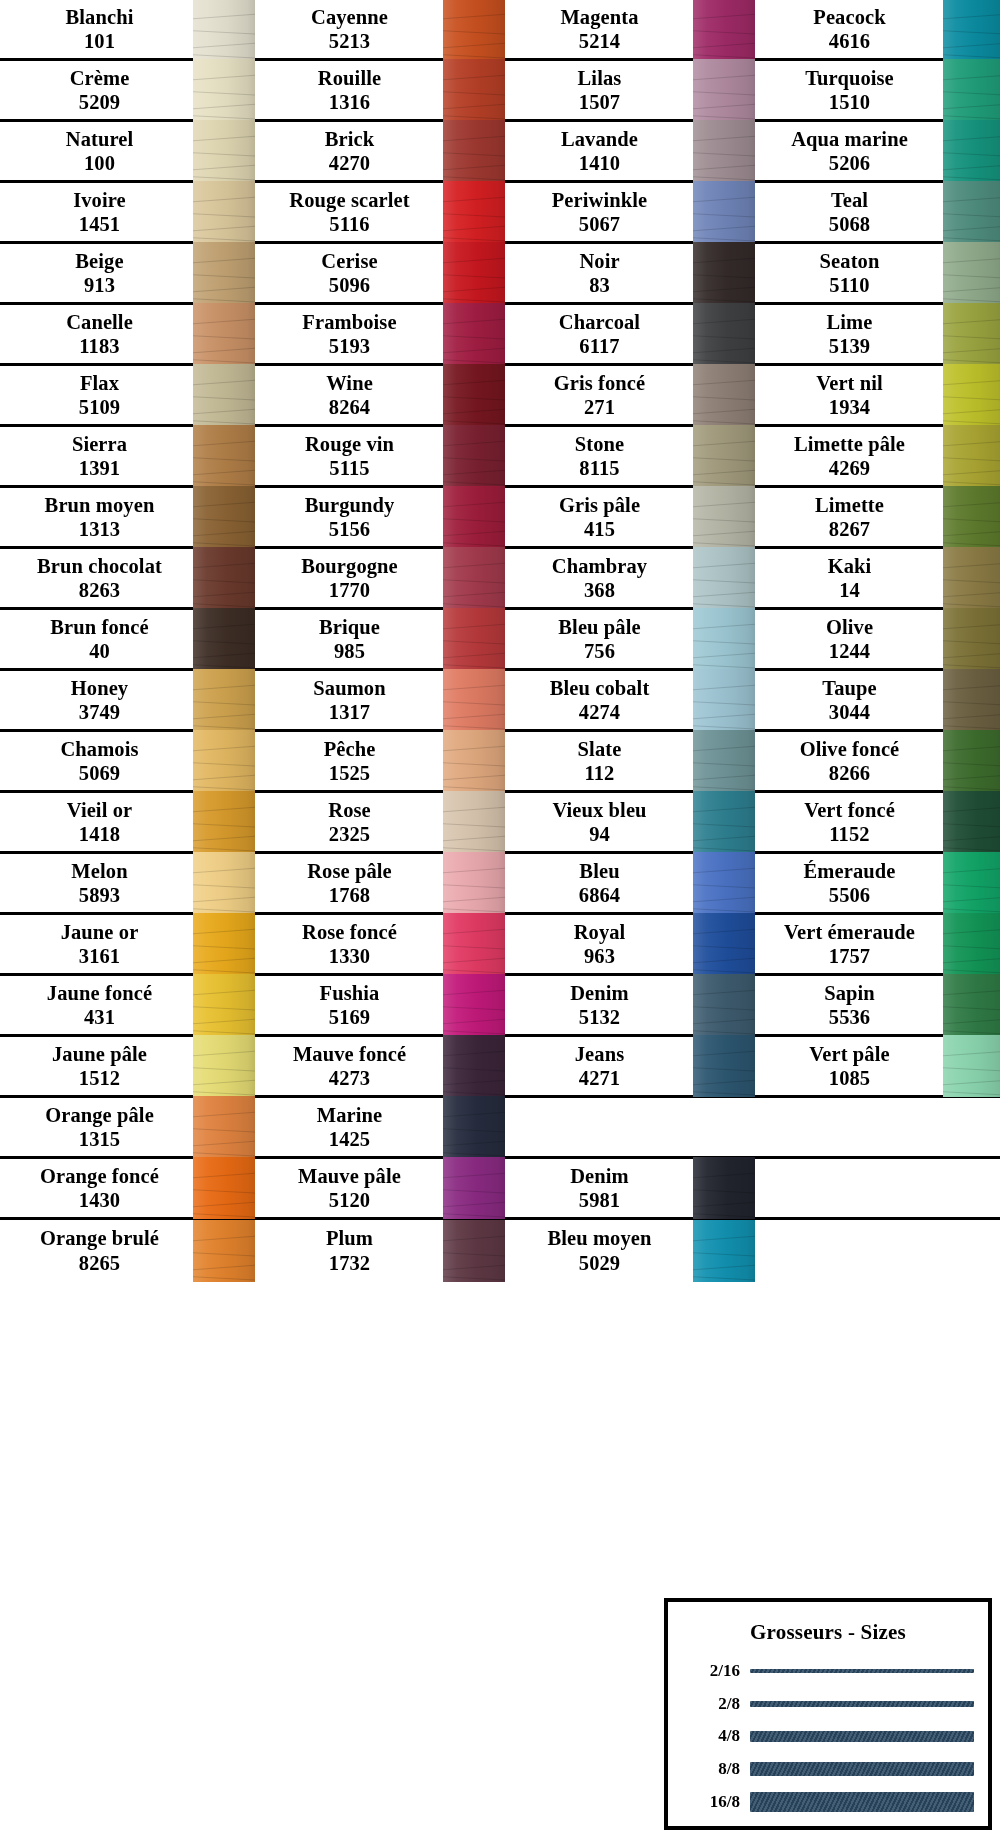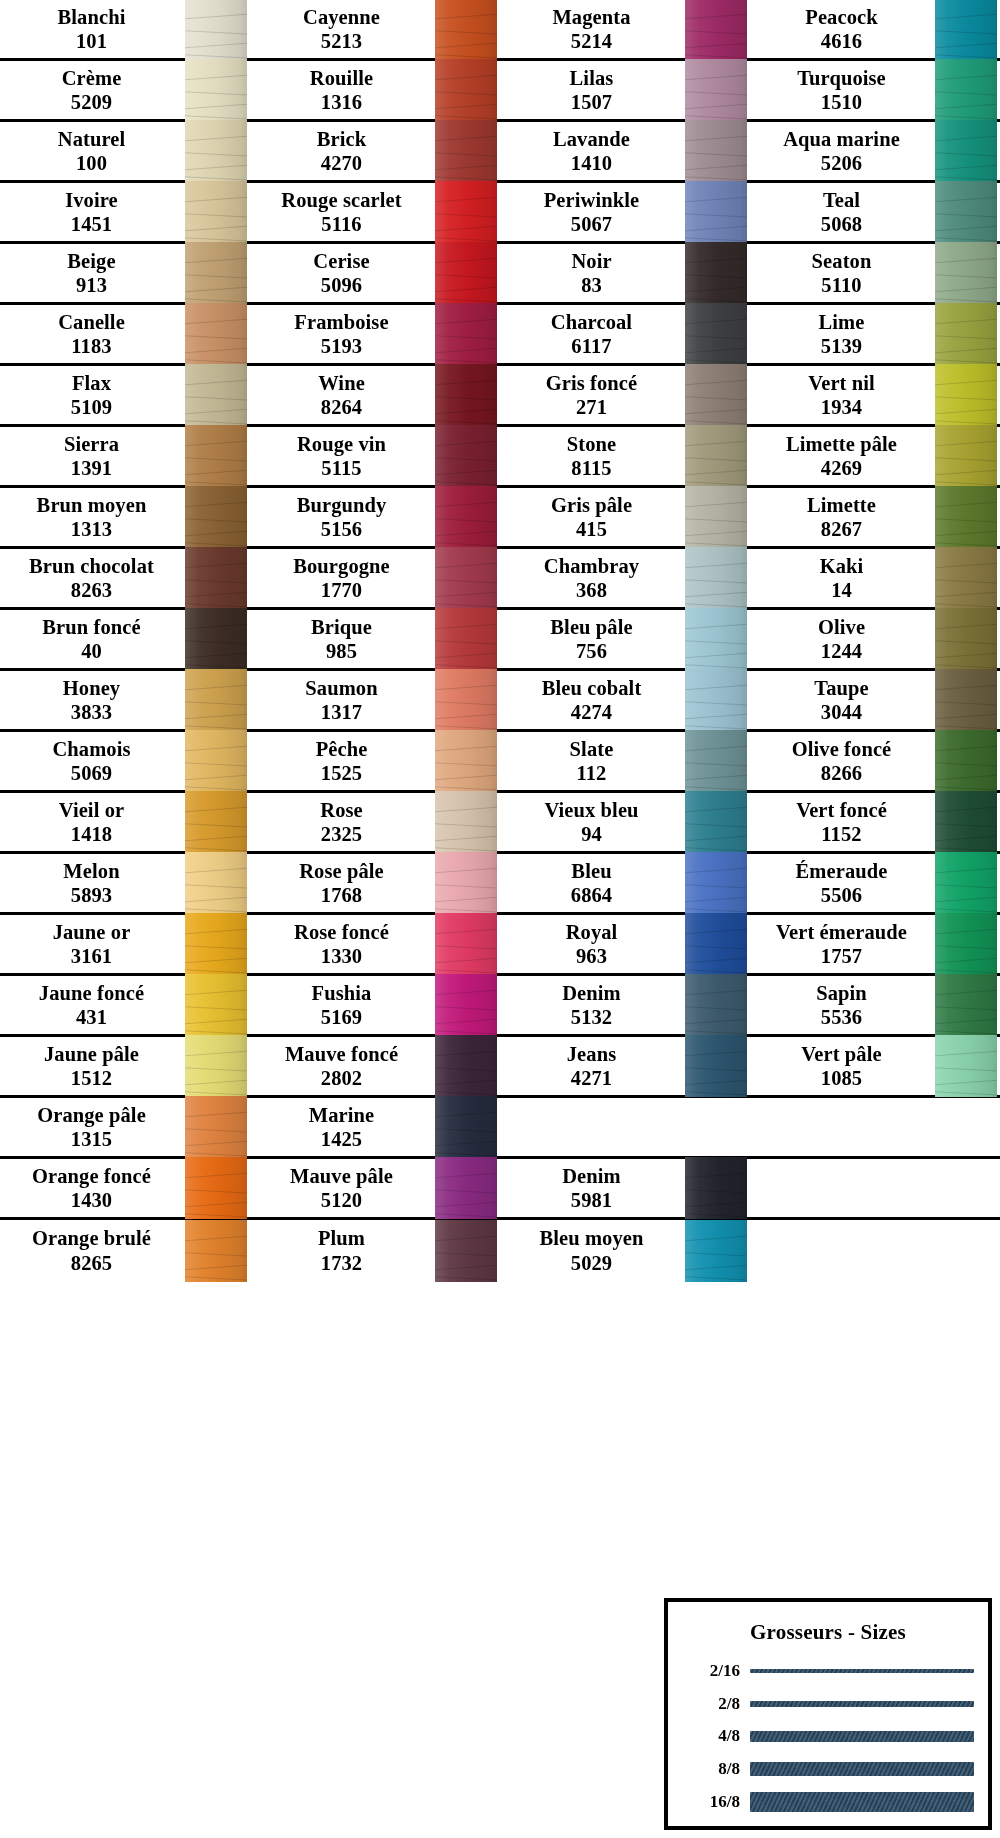--- a/index.html
+++ b/index.html
@@ -17,20 +17,21 @@
     height: 1838px;
     position: relative;
     background: #fff;
   }
   .row {
     position: relative;
     display: flex;
     align-items: center;
     height: 61px;
     border-bottom: 3px solid #000000;
+    padding-left: 8px;
   }
   .row:last-child { border-bottom: none; }
   .cell {
     display: flex;
     align-items: center;
     justify-content: flex-end;
     flex: 0 0 250px;
     height: 100%;
     padding: 0;
   }
@@ -724,21 +725,21 @@
             <div class="fib" style="top: 34px; transform: rotate(3deg);"></div>
             <div class="fib" style="top: 47px; transform: rotate(-4deg);"></div>
             <div class="fib" style="top: 58px; transform: rotate(3deg);"></div>
           </div>
         </div>
       </div>
       <div class="row">
         <div class="cell">
           <div class="label">
             <span>Honey</span>
-            <span class="num">3833</span>
+            <span class="num">3749</span>
           </div>
           <div class="swatch" style="background: rgb(206, 162, 78);">
             <div class="sheen"></div>
             <div class="fib" style="top: 18px; transform: rotate(-4deg);"></div>
             <div class="fib" style="top: 34px; transform: rotate(3deg);"></div>
             <div class="fib" style="top: 47px; transform: rotate(-4deg);"></div>
             <div class="fib" style="top: 58px; transform: rotate(3deg);"></div>
           </div>
         </div>
         <div class="cell">
@@ -1061,21 +1062,21 @@
             <div class="sheen"></div>
             <div class="fib" style="top: 18px; transform: rotate(-4deg);"></div>
             <div class="fib" style="top: 34px; transform: rotate(3deg);"></div>
             <div class="fib" style="top: 47px; transform: rotate(-4deg);"></div>
             <div class="fib" style="top: 58px; transform: rotate(3deg);"></div>
           </div>
         </div>
         <div class="cell">
           <div class="label">
             <span>Mauve foncé</span>
-            <span class="num">2802</span>
+            <span class="num">4273</span>
           </div>
           <div class="swatch" style="background: rgb(59, 37, 57);">
             <div class="sheen"></div>
             <div class="fib" style="top: 18px; transform: rotate(-4deg);"></div>
             <div class="fib" style="top: 34px; transform: rotate(3deg);"></div>
             <div class="fib" style="top: 47px; transform: rotate(-4deg);"></div>
             <div class="fib" style="top: 58px; transform: rotate(3deg);"></div>
           </div>
         </div>
         <div class="cell">

